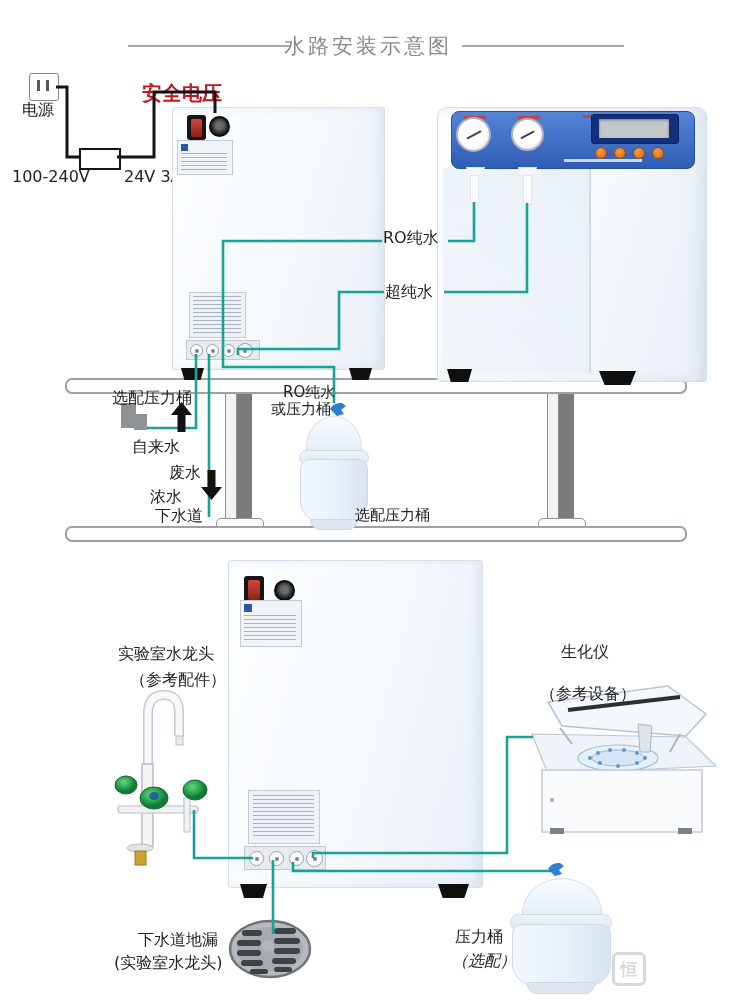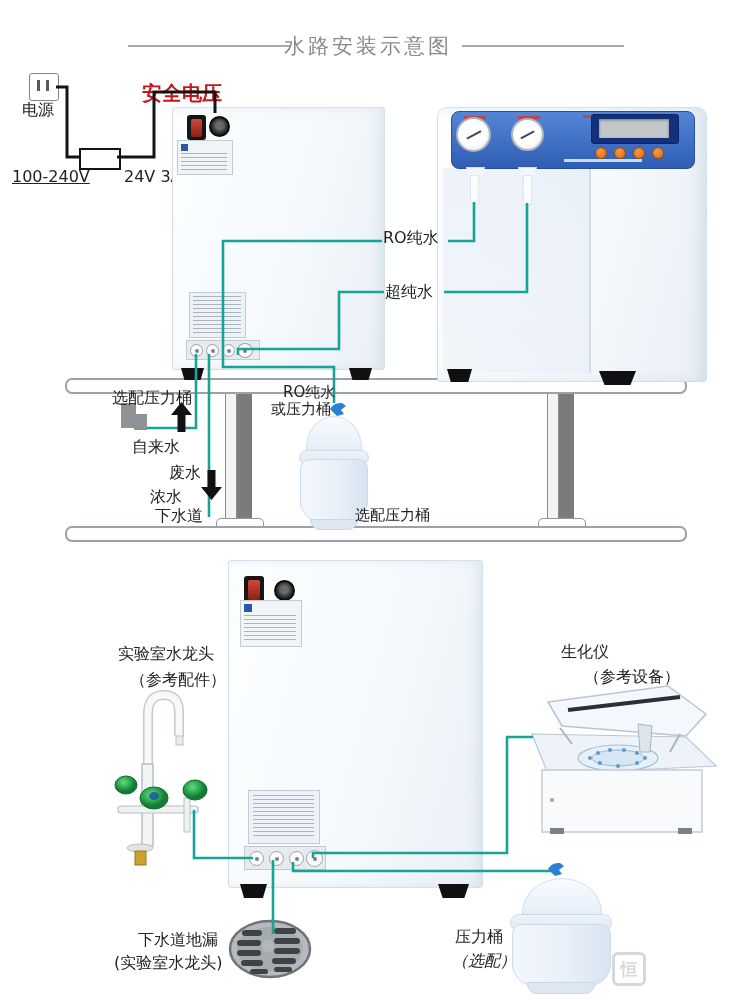--- a/index.html
+++ b/index.html
@@ -63,21 +63,21 @@
   <div class="legbase" style="left:538px;top:518px;width:46px;height:11px;"></div>
   <div class="rail" style="left:65px;top:378px;width:618px;height:12px;"></div>
   <div class="rail" style="left:65px;top:526px;width:618px;height:12px;"></div>
 
   <div class="abs" style="left:29px;top:73px;width:28px;height:26px;background:#fff;border:1.5px solid #838383;border-radius:3px;">
     <div class="abs" style="left:7px;top:6px;width:3px;height:11px;background:#5a5a5a;"></div>
     <div class="abs" style="left:16px;top:6px;width:3px;height:11px;background:#5a5a5a;"></div>
   </div>
   <div class="lbl" style="left:22px;top:101px;">电源</div>
   <div class="abs" style="left:79px;top:148px;width:38px;height:18px;background:#fff;border:2.5px solid #141414;"></div>
-  <div class="lbl" style="left:12px;top:168px;text-decoration:underline;">100-240V</div>
+  <div class="lbl" style="left:12px;top:168px;">100-240V</div>
   <div class="lbl" style="left:124px;top:168px;">24V 3A</div>
   <div class="lbl" style="left:142px;top:66px;font-size:20px;font-weight:bold;color:#c3161c;margin-top:16px;">安全电压</div>
 
   <div class="machine" style="left:172px;top:107px;width:211px;height:261px;"></div>
   <div class="switch" style="left:187px;top:115px;width:19px;height:25px;">
       <div class="rocker"></div>
     </div>
   <div class="inlet" style="left:209px;top:116px;width:17px;height:17px;"></div>
   <div class="sticker" style="left:177px;top:140px;width:54px;height:33px;">
     <div class="logodot" style="left:3px;top:3px;width:7px;height:7px;"></div>
@@ -257,21 +257,21 @@
   <div class="lbl" style="left:152px;top:464px;margin-left:17px;">废水</div>
   <div class="lbl" style="left:150px;top:488px;">浓水</div>
   <div class="lbl" style="left:155px;top:507px;">下水道</div>
   <div class="lbl lbl-sm" style="left:283px;top:384px;">RO纯水</div>
   <div class="lbl lbl-sm" style="left:271px;top:401px;">或压力桶</div>
   <div class="lbl lbl-sm" style="left:355px;top:507px;">选配压力桶</div>
 
   <div class="lbl" style="left:118px;top:645px;">实验室水龙头</div>
   <div class="lbl" style="left:130px;top:671px;">（参考配件）</div>
   <div class="lbl" style="left:561px;top:643px;">生化仪</div>
-  <div class="lbl" style="left:540px;top:668px;margin-left:44px;">（参考设备）</div>
+  <div class="lbl" style="left:540px;top:685px;">（参考设备）</div>
   <div class="lbl" style="left:138px;top:931px;">下水道地漏</div>
   <div class="lbl" style="left:114px;top:954px;">(实验室水龙头)</div>
   <div class="lbl" style="left:455px;top:928px;">压力桶</div>
   <div class="lbl" style="left:452px;top:952px;font-style:italic;">（选配）</div>
 
   <div class="abs wm" style="left:612px;top:952px;display:flex;gap:7px;align-items:center;">
     <div style="width:28px;height:28px;border:3px solid #d5d9de;border-radius:6px;display:flex;align-items:center;justify-content:center;font-size:17px;font-weight:bold;">恒</div>
   </div>
 
 </div>

